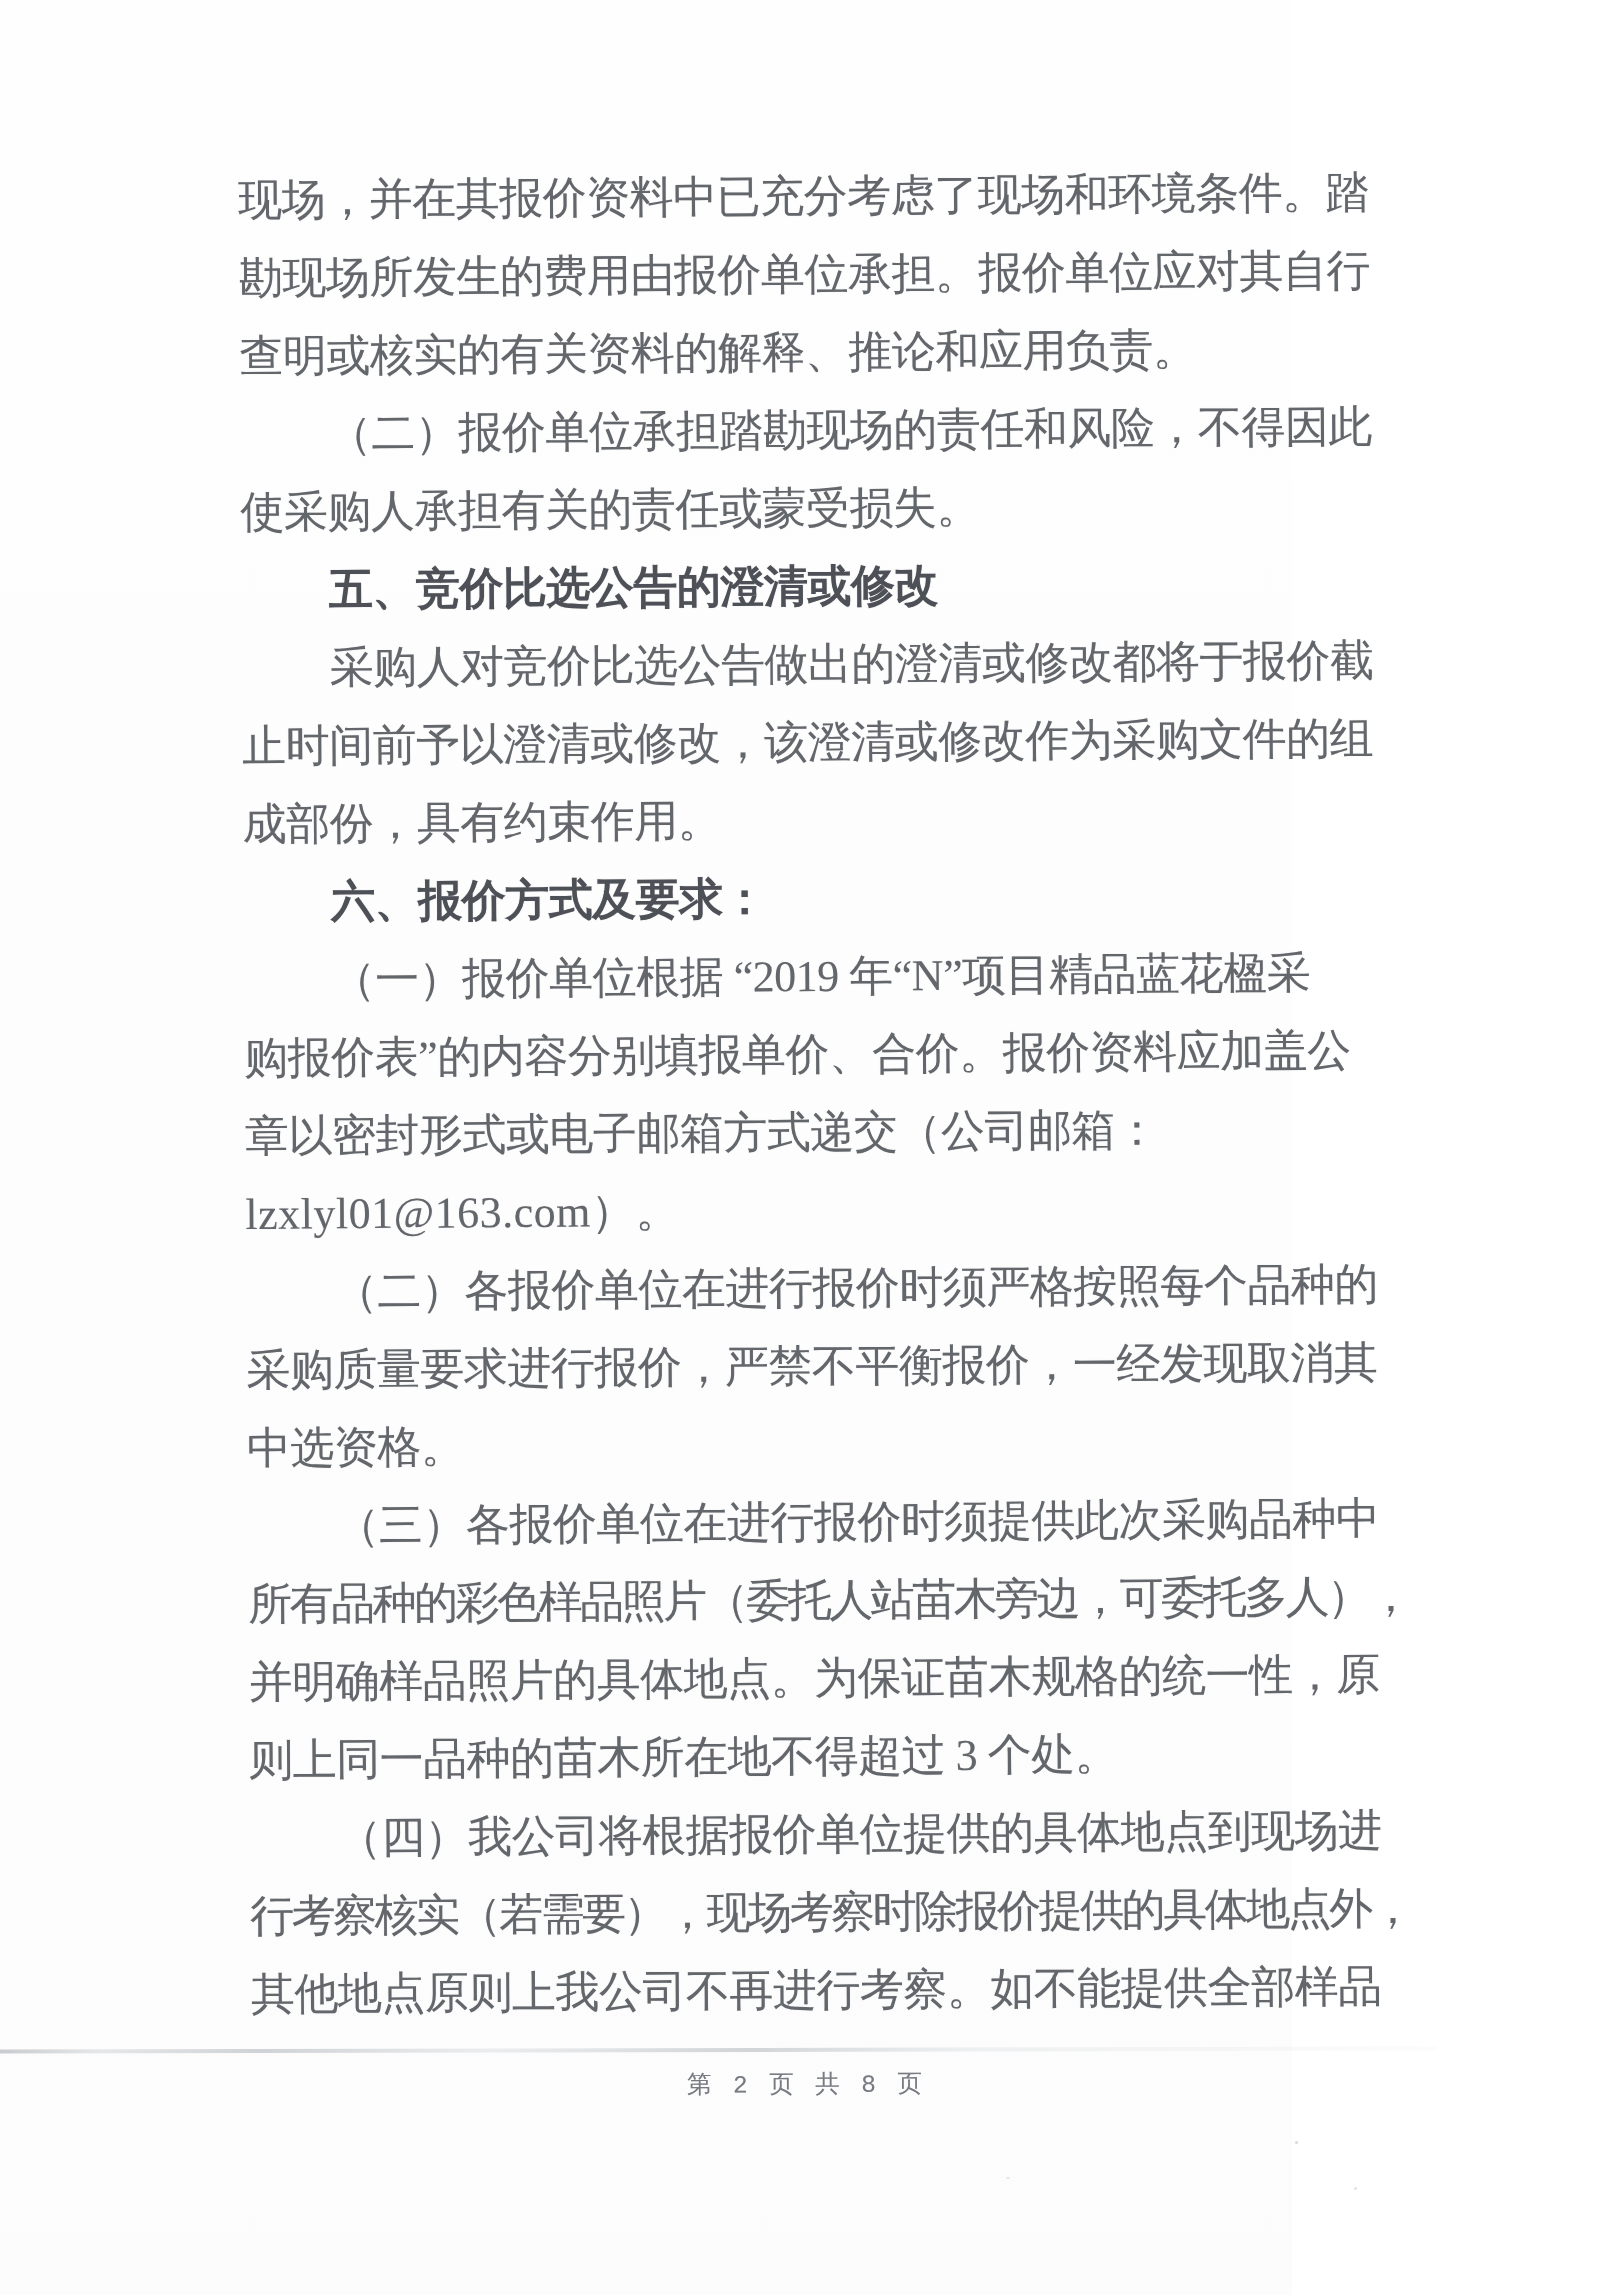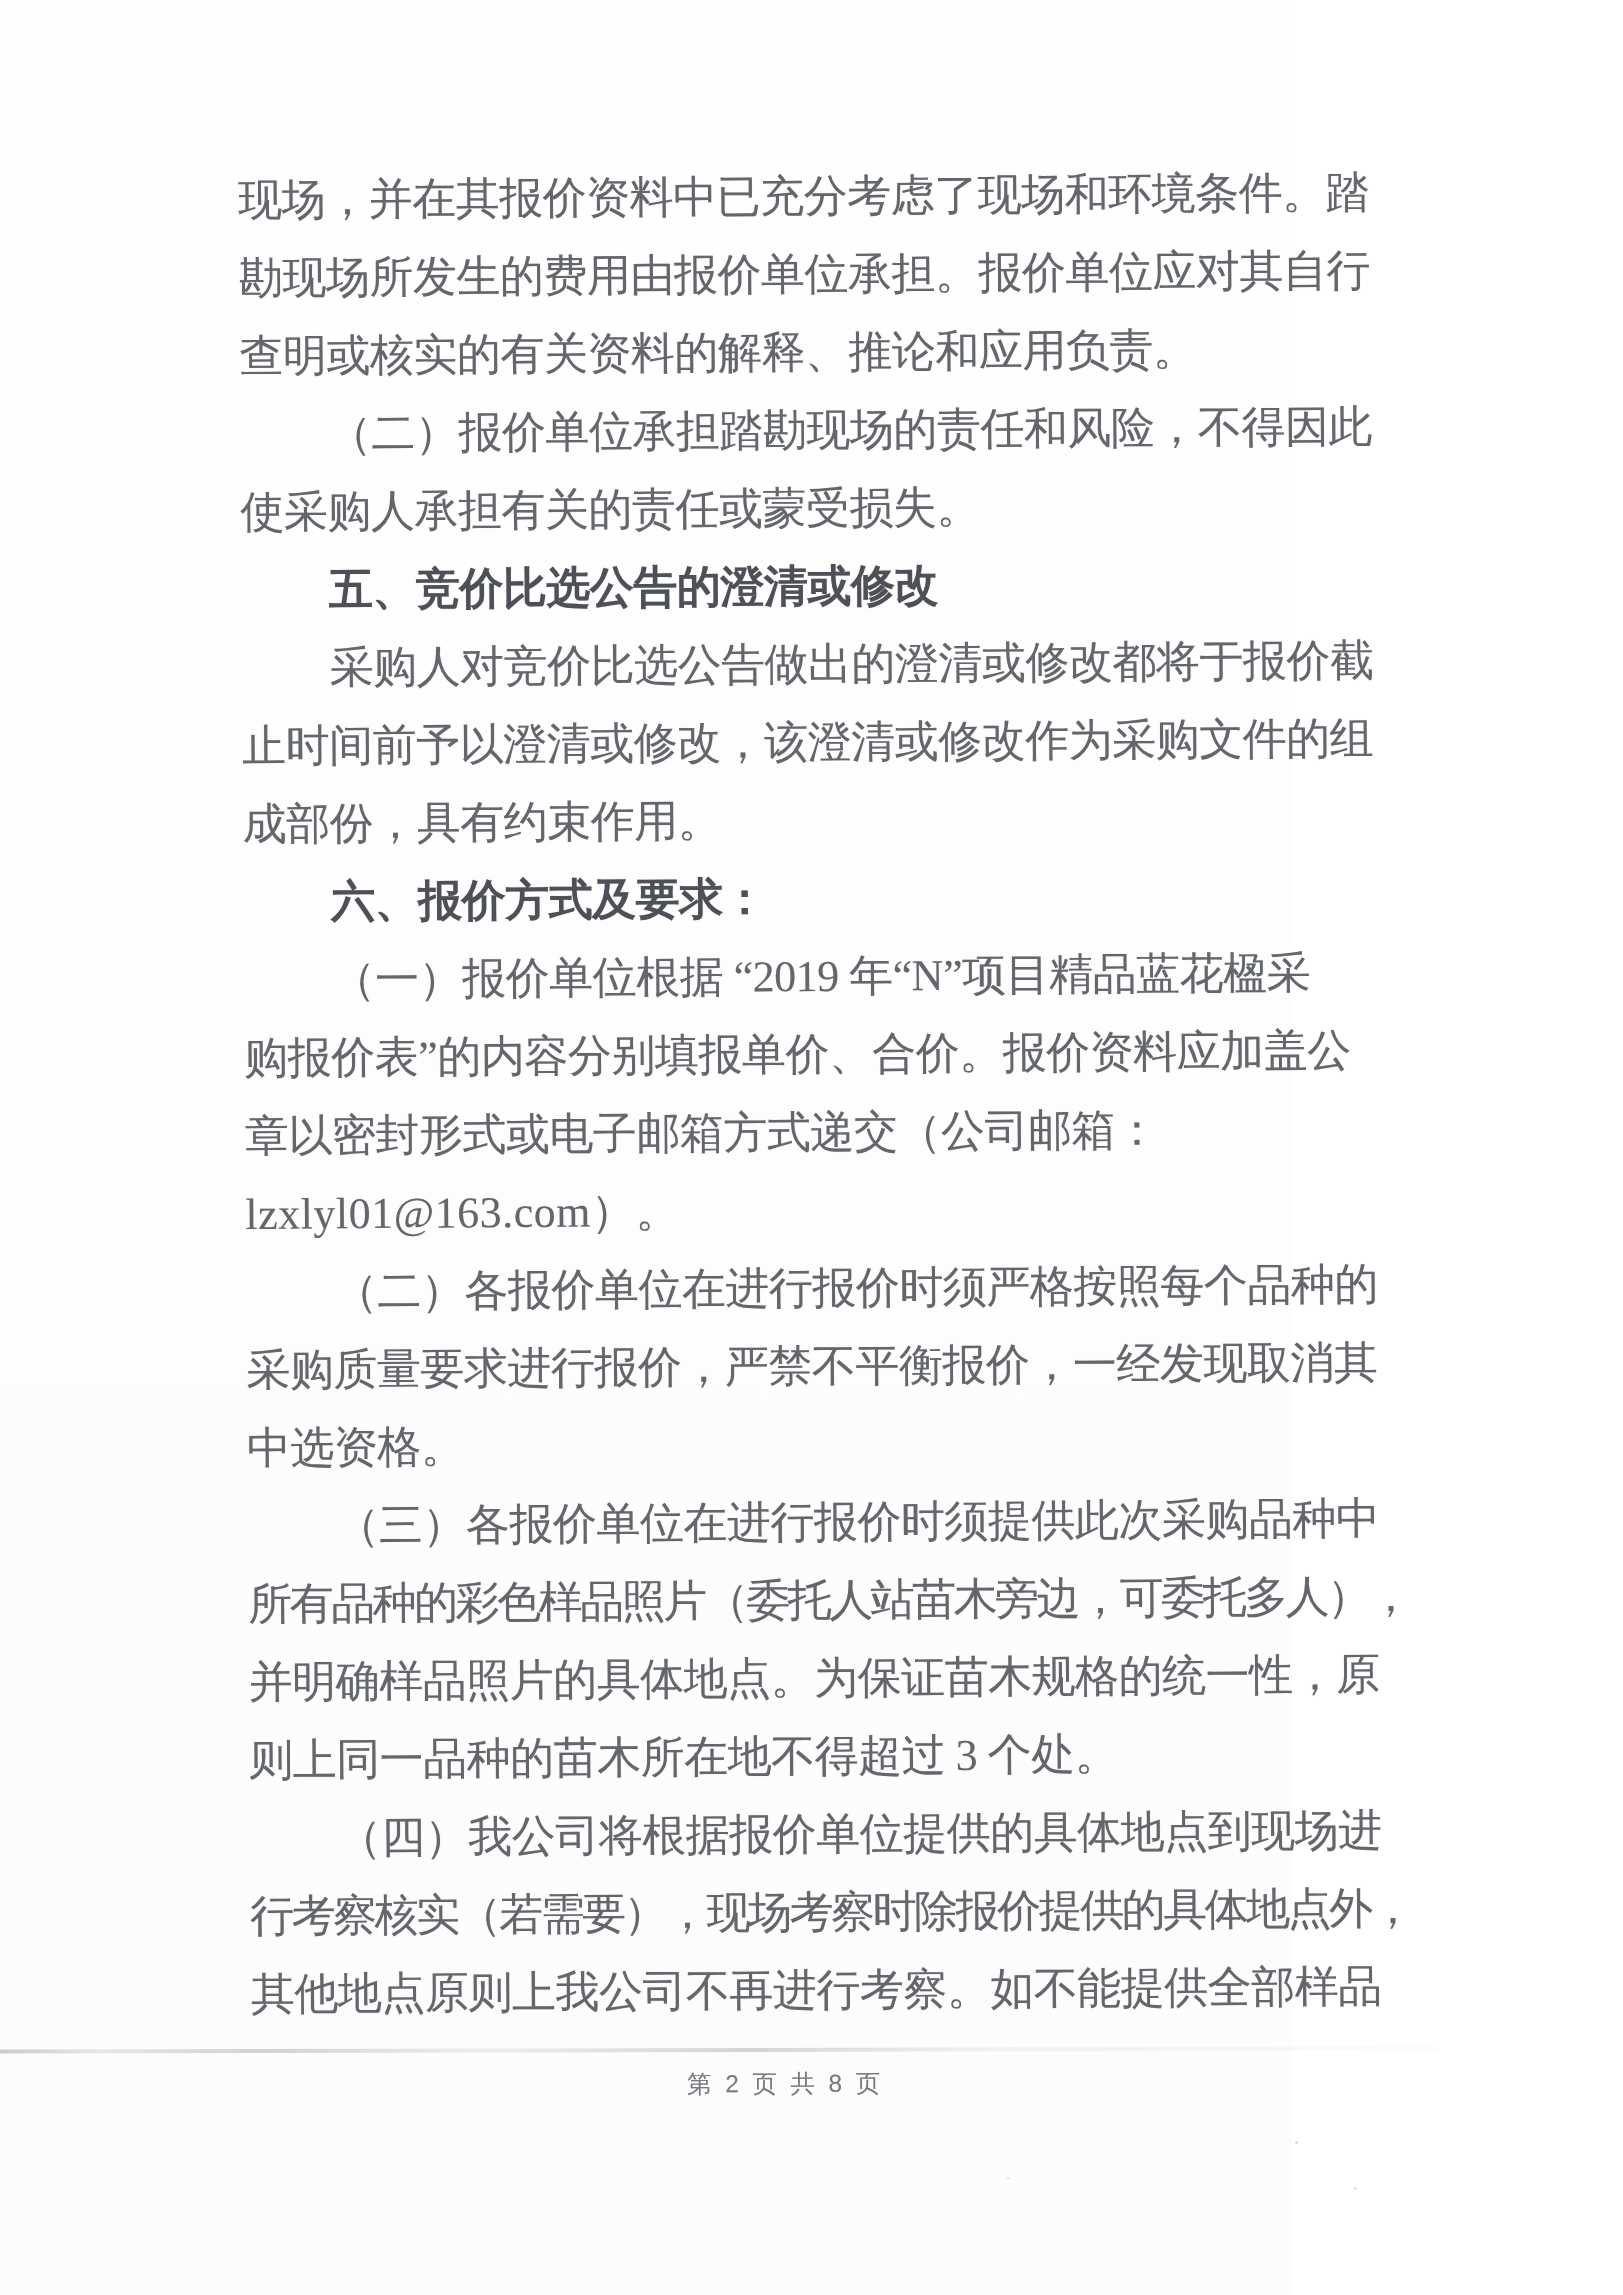--- a/index.html
+++ b/index.html
@@ -42,21 +42,21 @@
   }
   .tight { letter-spacing: -2.5px; }
   .latin { letter-spacing: 0.5px; }
   .page-footer {
     position: absolute;
     left: 687px;
     top: 2067px;
     font-size: 24.5px;
     letter-spacing: 3.4px;
     color: #787c82;
-    font-family: Liberation Sans, sans-serif;
+    font-family: Liberation Mono, monospace;
     transform: rotate(-0.3deg);
     text-shadow: 0 0 0.5px rgba(120,122,128,0.4);
   }
   .scan-streak {
     position: absolute;
     left: 0;
     top: 2048px;
     width: 1437px;
     height: 4.4px;
     transform: rotate(-0.12deg);

